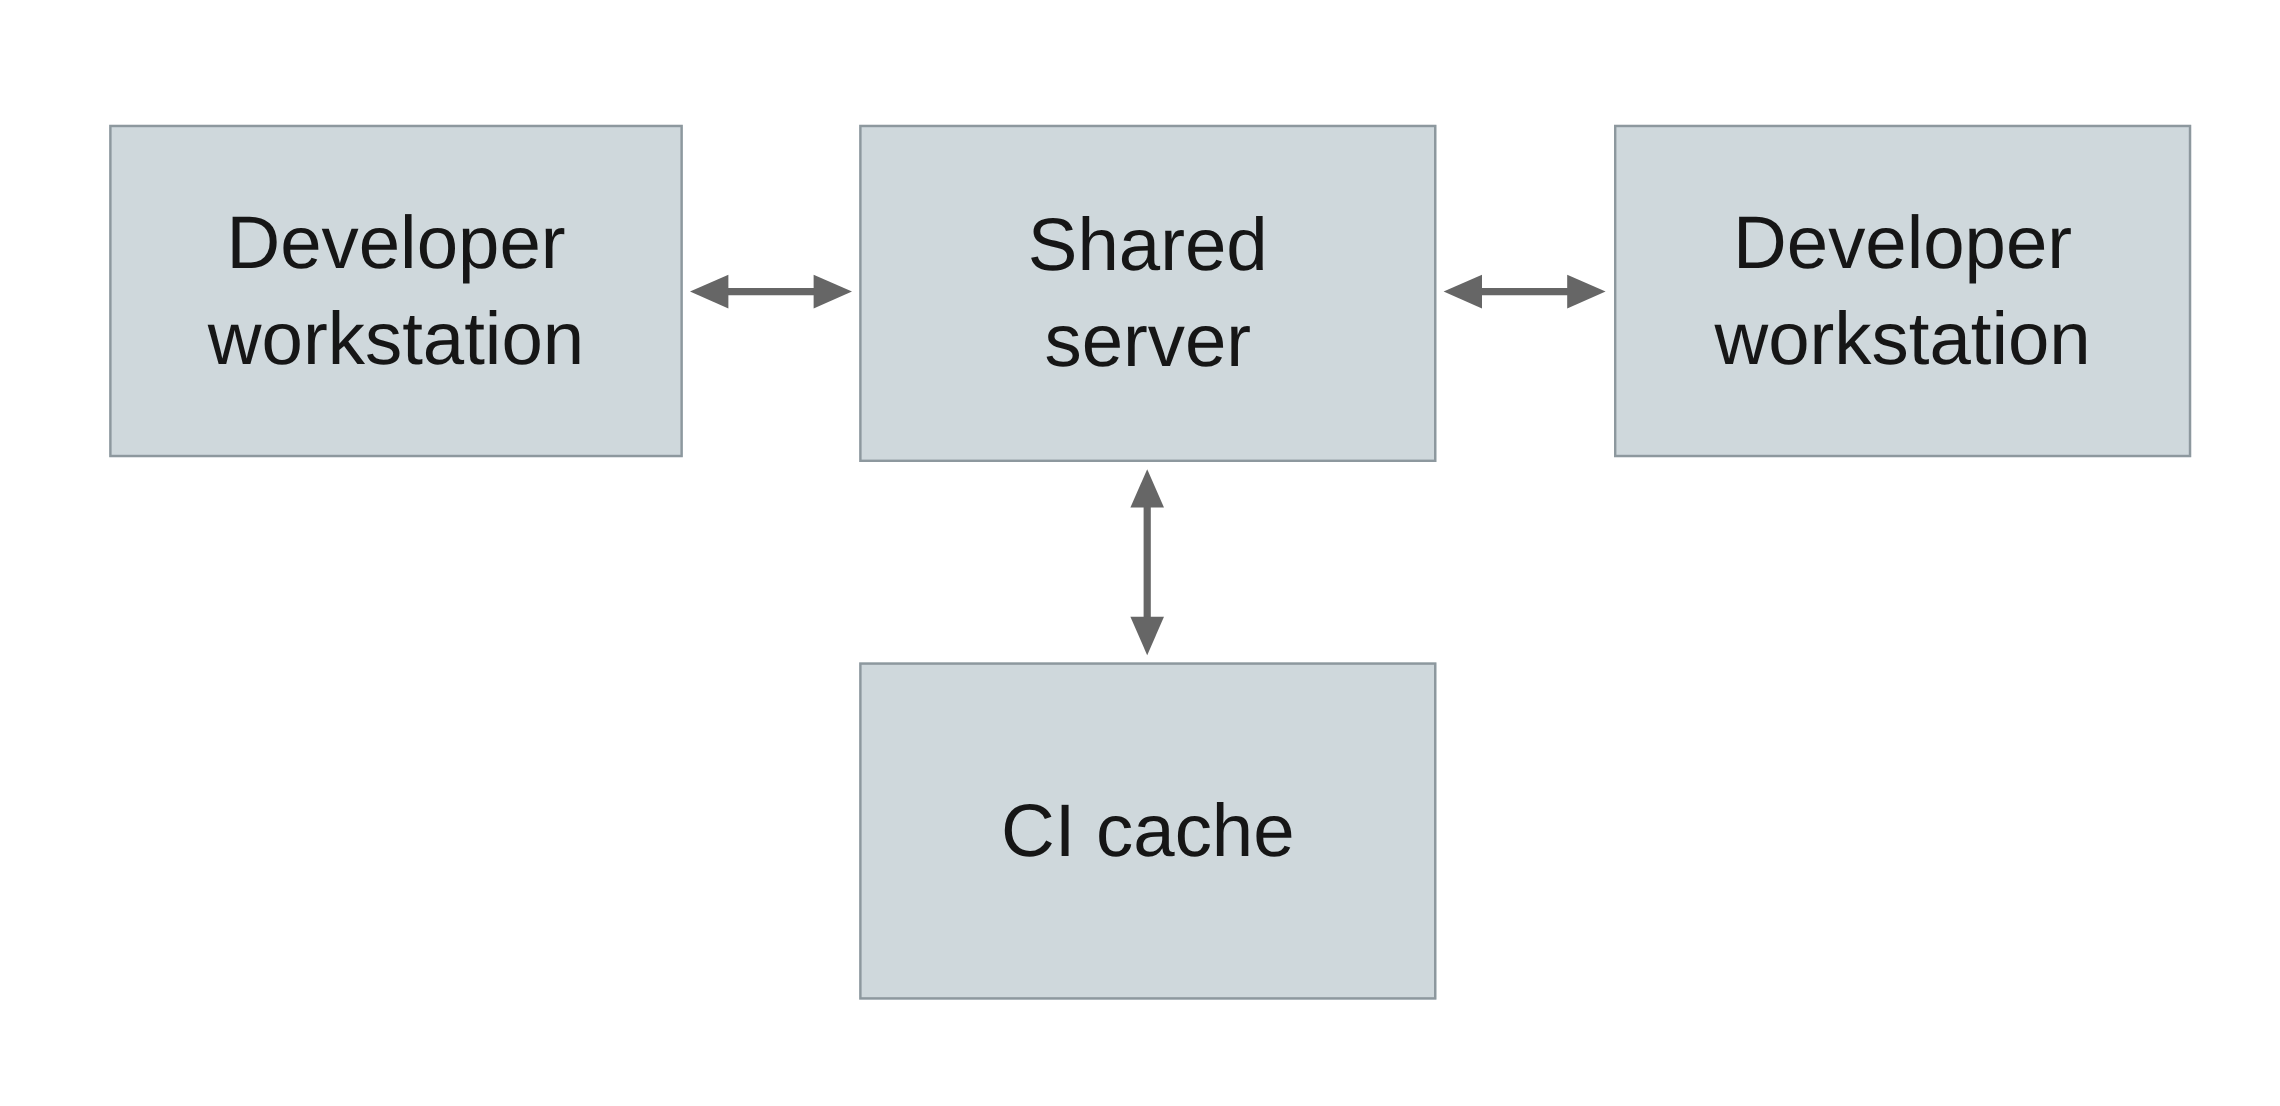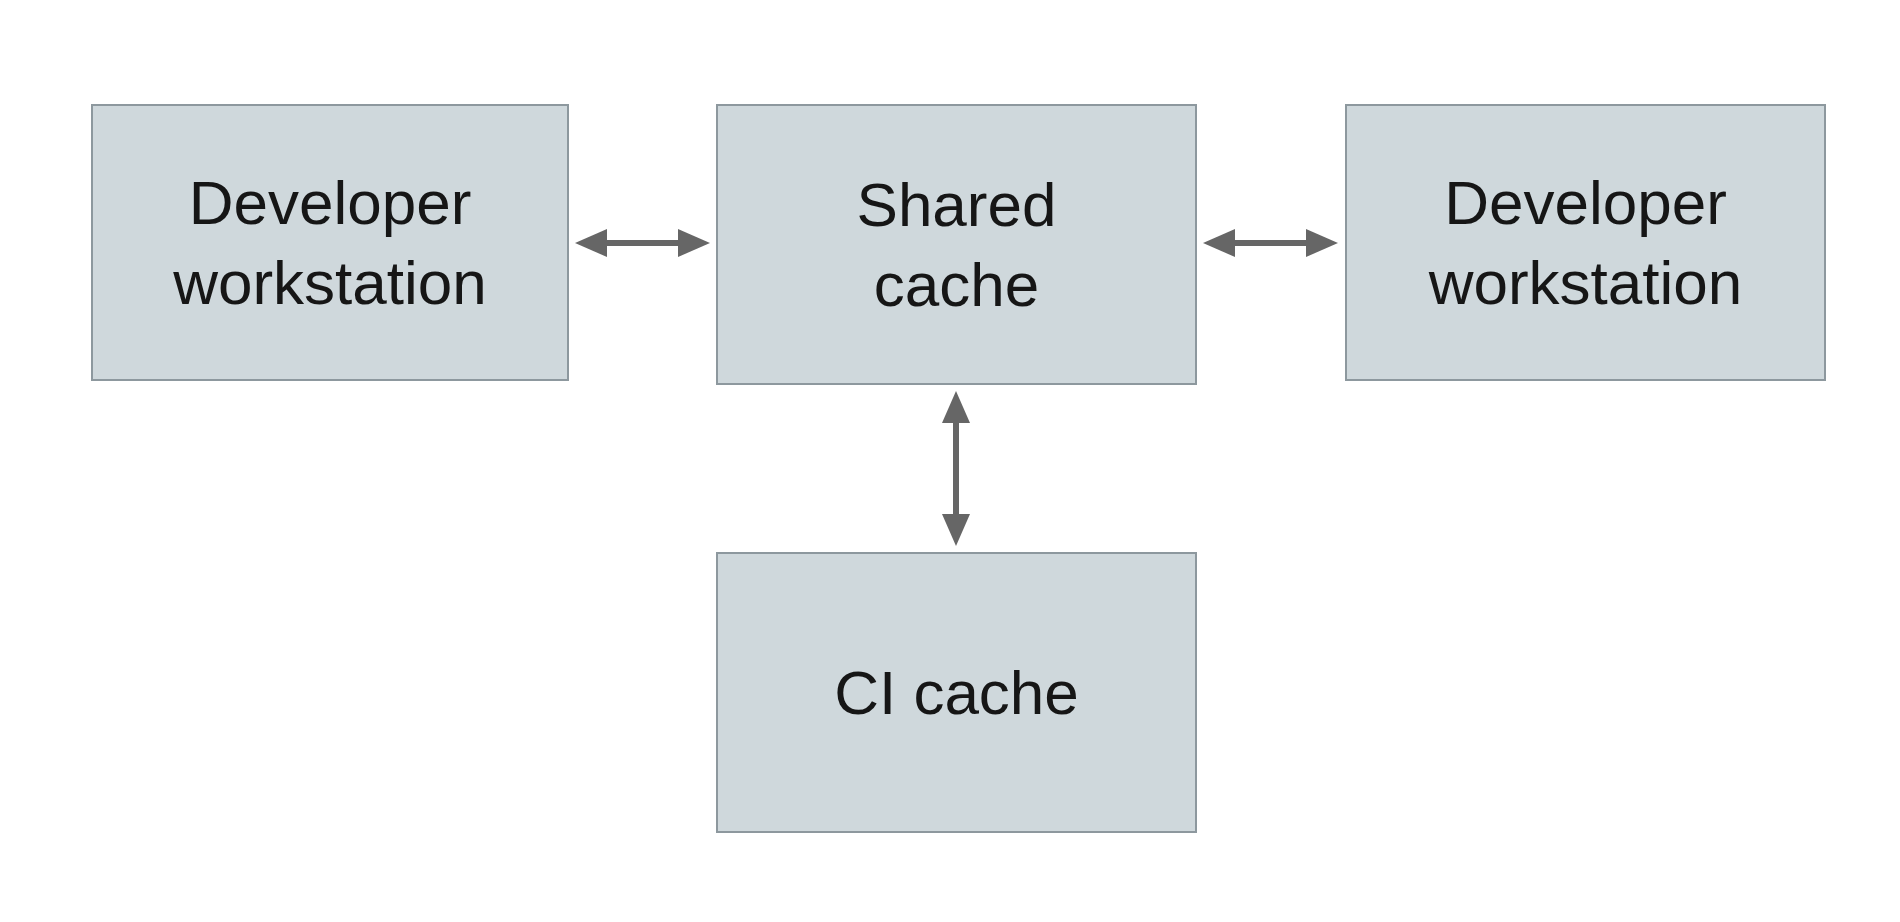--- a/index.html
+++ b/index.html
@@ -66,21 +66,21 @@
 
 <div class="canvas">
 
   <div class="node" id="node-dev-left">
     <span class="node-label">Developer
 workstation</span>
   </div>
 
   <div class="node" id="node-cache">
     <span class="node-label">Shared
-cache</span>
+server</span>
   </div>
 
   <div class="node" id="node-dev-right">
     <span class="node-label">Developer
 workstation</span>
   </div>
 
   <div class="node" id="node-ci">
     <span class="node-label">CI cache</span>
   </div>

